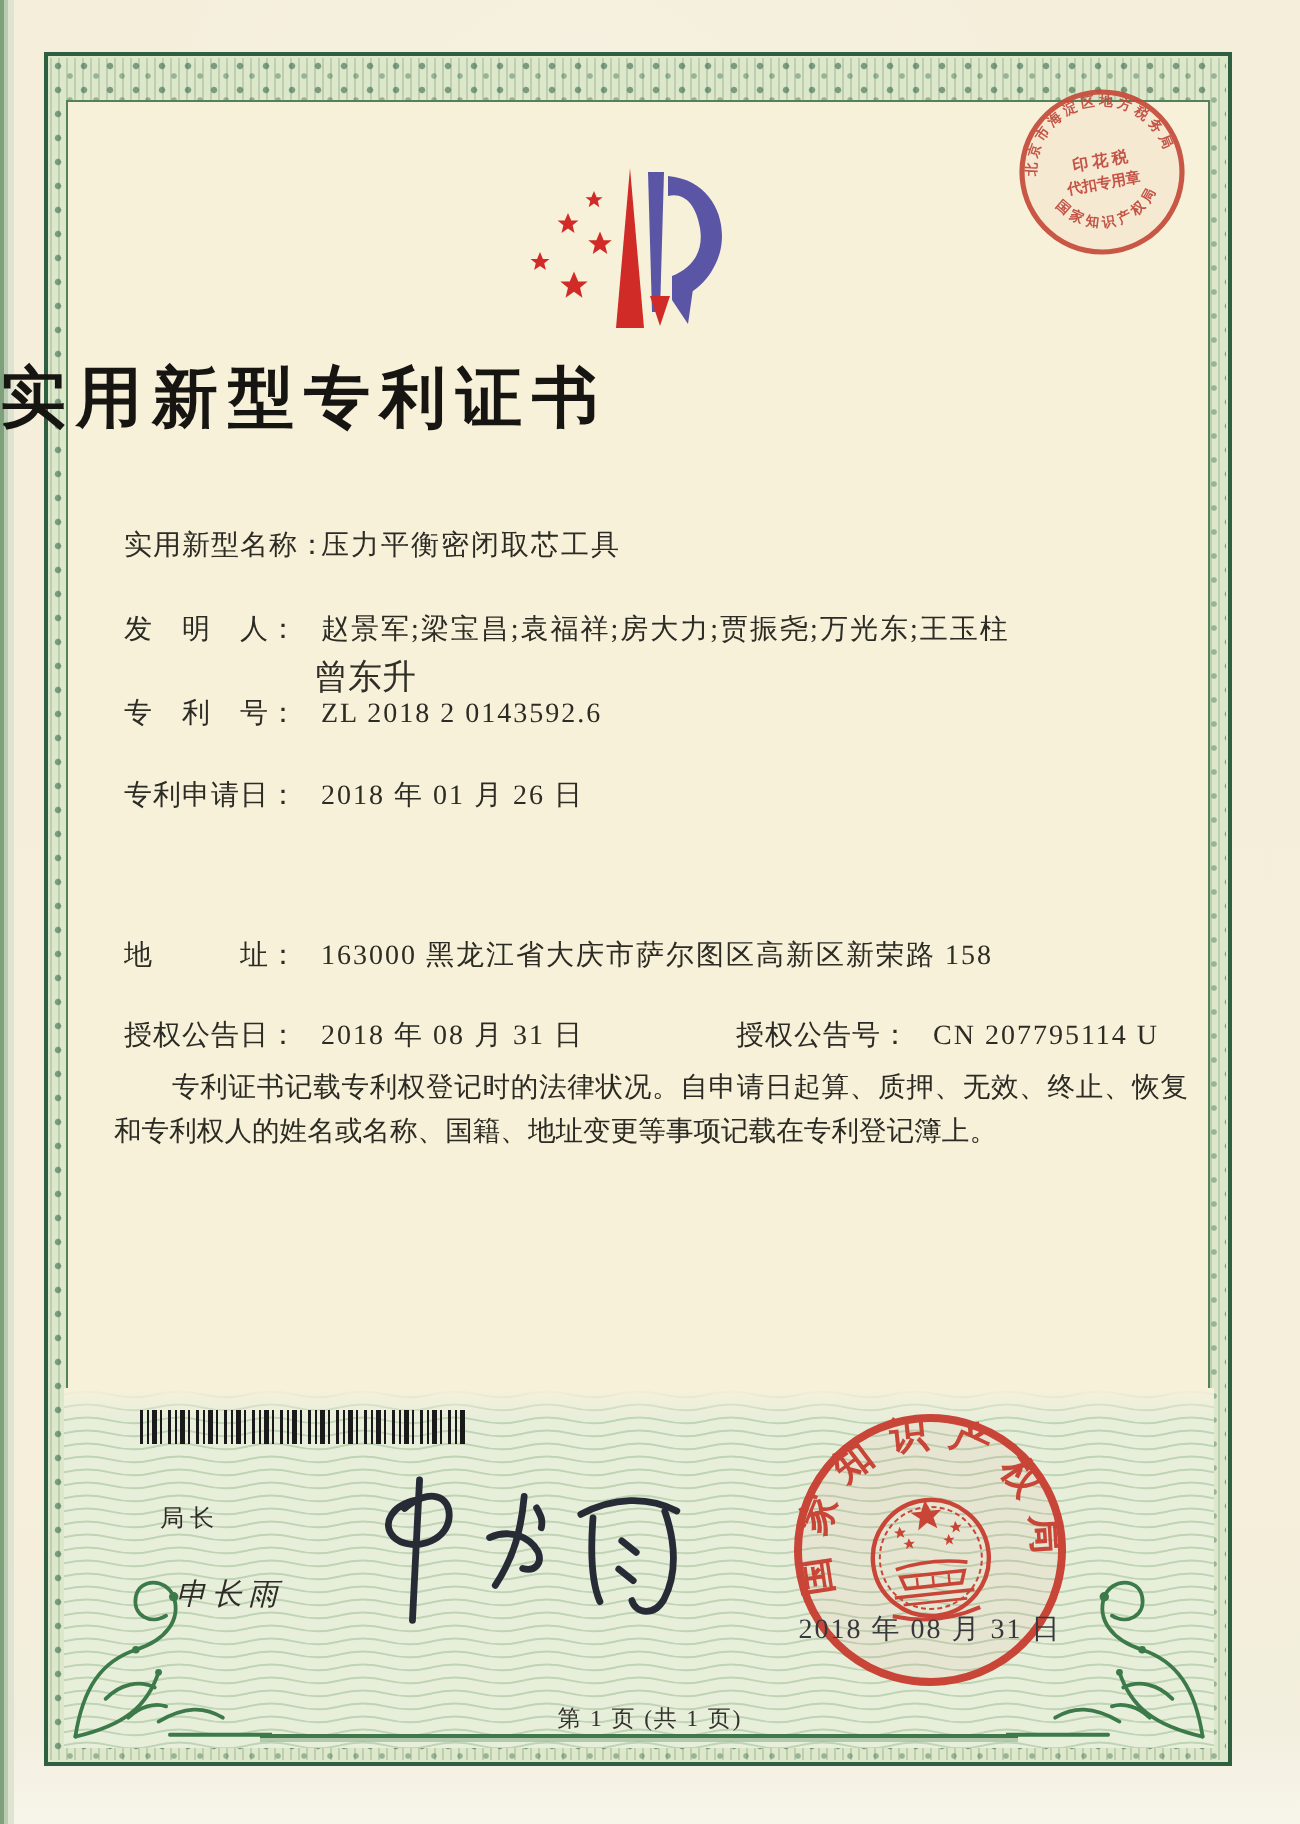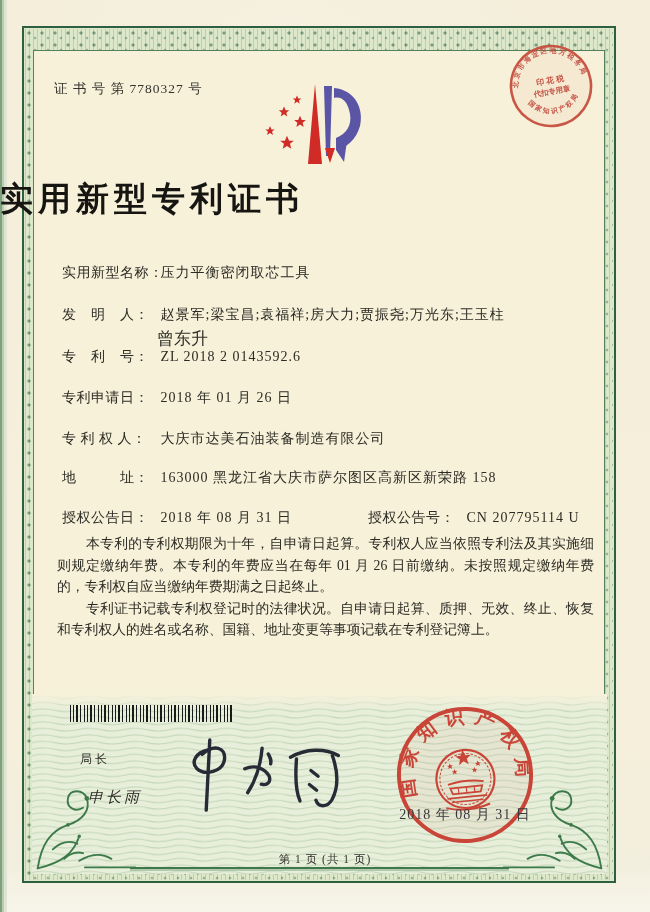--- a/index.html
+++ b/index.html
@@ -67,21 +67,20 @@
 
 <div class="canvas">
 
   <div class="binding-strip"></div>
 
   <div class="frame">
     <div class="frame-texture"></div>
     <div class="frame-inner"></div>
   </div>
 
-  <div class="certno">证 书 号 第 7780327 号</div>
 
   <svg class="logo" width="112" height="92" viewBox="0 0 112 92">
     <defs>
       <path id="star10" d="M0,-10 L2.94,-3.09 L9.51,-3.09 L4.2,1.18 L5.88,8.09 L0,4 L-5.88,8.09 L-4.2,1.18 L-9.51,-3.09 L-2.94,-3.09 Z"></path>
     </defs>
     <g fill="#d02b26">
       <use href="#star10" transform="translate(39,24) scale(0.45)"></use>
       <use href="#star10" transform="translate(26,36) scale(0.55)"></use>
       <use href="#star10" transform="translate(42,46) scale(0.62)"></use>
       <use href="#star10" transform="translate(12,55) scale(0.5)"></use>
@@ -124,39 +123,34 @@
   </div>
   <div class="row2" style="left:157px;top:327px">曾东升</div>
   <div class="row" style="top:348px">
     <span class="lbl">专　利　号：</span>
     <span class="val">ZL 2018 2 0143592.6</span>
   </div>
   <div class="row" style="top:389px">
     <span class="lbl">专利申请日：</span>
     <span class="val">2018 年 01 月 26 日</span>
   </div>
-  <div class="row" style="top:430px">
-    <span class="lbl">专 利 权 人：</span>
-    <span class="val">大庆市达美石油装备制造有限公司</span>
-  </div>
   <div class="row" style="top:469px">
     <span class="lbl">地　　　址：</span>
     <span class="val v-tight">163000 黑龙江省大庆市萨尔图区高新区新荣路 158</span>
   </div>
   <div class="row" style="top:509px">
     <span class="lbl">授权公告日：</span>
     <span class="val">2018 年 08 月 31 日</span>
   </div>
   <div class="row" style="left:368px;top:509px">
     <span class="lbl">授权公告号：</span>
     <span class="val">CN 207795114 U</span>
   </div>
 
   <div class="paras">
-    <p>本专利的专利权期限为十年，自申请日起算。专利权人应当依照专利法及其实施细则规定缴纳年费。本专利的年费应当在每年 01 月 26 日前缴纳。未按照规定缴纳年费的，专利权自应当缴纳年费期满之日起终止。</p>
     <p>专利证书记载专利权登记时的法律状况。自申请日起算、质押、无效、终止、恢复和专利权人的姓名或名称、国籍、地址变更等事项记载在专利登记簿上。</p>
   </div>
 
   <div class="band">
     <svg width="575" height="180" viewBox="0 0 575 180" style="position:absolute;inset:0;">
       <defs>
         <pattern id="wavep" patternUnits="userSpaceOnUse" width="46" height="6.5">
           <path d="M0,3.2 Q11.5,0.4 23,3.2 T46,3.2" stroke="#b7cfad" stroke-width="1" fill="none"></path>
         </pattern>
       </defs>

